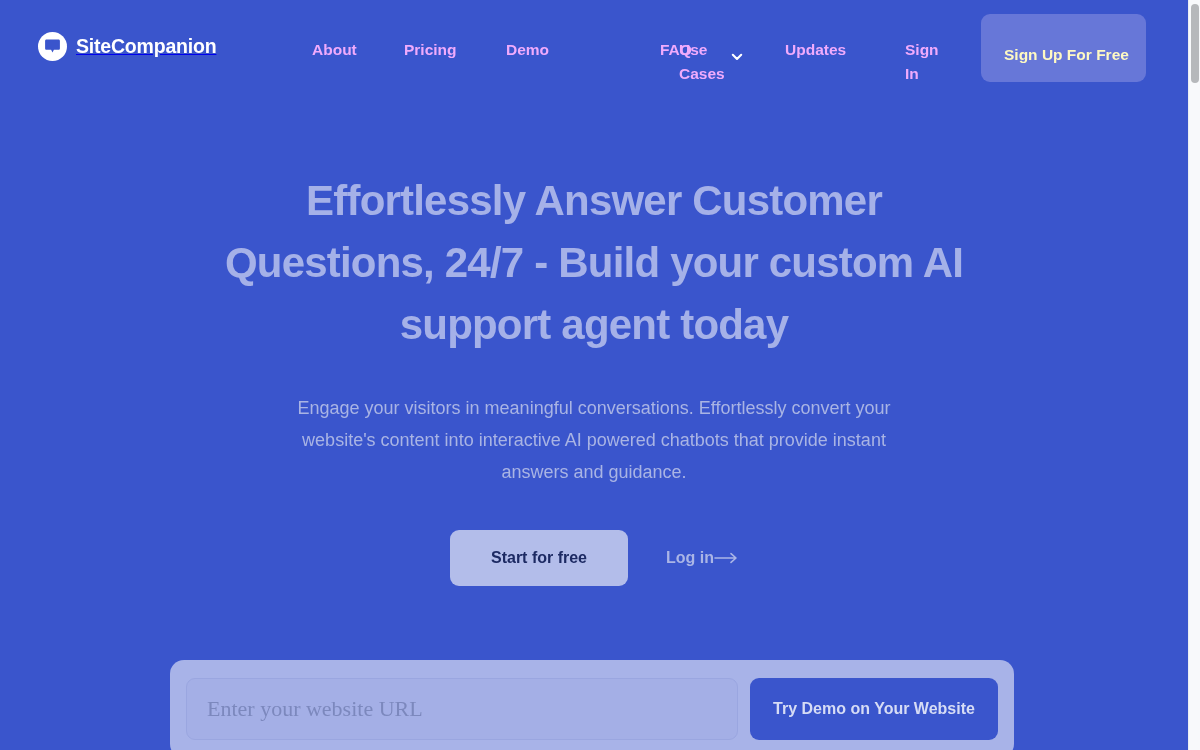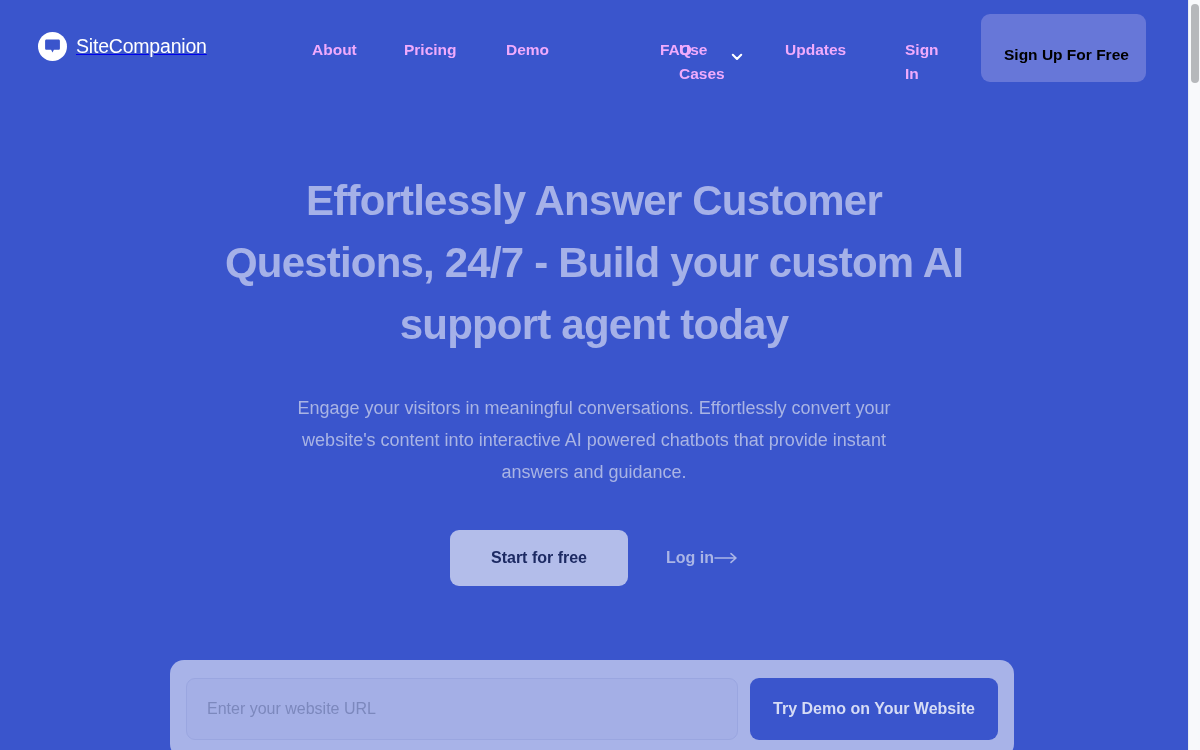--- a/index.html
+++ b/index.html
@@ -70,21 +70,21 @@
     background: #ffffff;
     display: flex;
     align-items: center;
     justify-content: center;
     flex: 0 0 auto;
   }
   .brand-mark svg { display: block; }
   .brand-name {
     color: #ffffff;
     font-size: 19.5px;
-    font-weight: normal;
+    font-weight: bold;
     letter-spacing: -0.2px;
     white-space: nowrap;
   }
 
   .nav-links {
     position: absolute;
     left: 300px;
     top: 12px;
     width: 700px;
     height: 72px;
@@ -121,21 +121,21 @@
 
   .signup-btn {
     position: absolute;
     left: 981px;
     top: 14px;
     width: 165px;
     height: 68px;
     background: #6777d8;
     border: none;
     border-radius: 9px;
-    color: #000000;
+    color: #fef9c3;
     font-family: "Liberation Sans", sans-serif;
     font-size: 15.5px;
     font-weight: bold;
     line-height: 24px;
     text-align: left;
     padding: 14px 0 0 23px;
     cursor: pointer;
   }
 
   
@@ -214,22 +214,22 @@
     padding: 0 16px;
     gap: 12px;
   }
   .url-input {
     flex: 1;
     height: 62px;
     background: #a4afe6;
     border: 1px solid #9aa6e0;
     border-radius: 9px;
     color: #2a3570;
-    font-family: Liberation Sans, sans-serif;
-    font-size: 16px;
+    font-family: Liberation Serif, serif;
+    font-size: 22px;
     padding: 0 20px;
     outline: none;
   }
   .url-input::placeholder {
     color: #7c88bd;
     opacity: 1;
   }
   .demo-btn {
     width: 248px;
     height: 62px;

